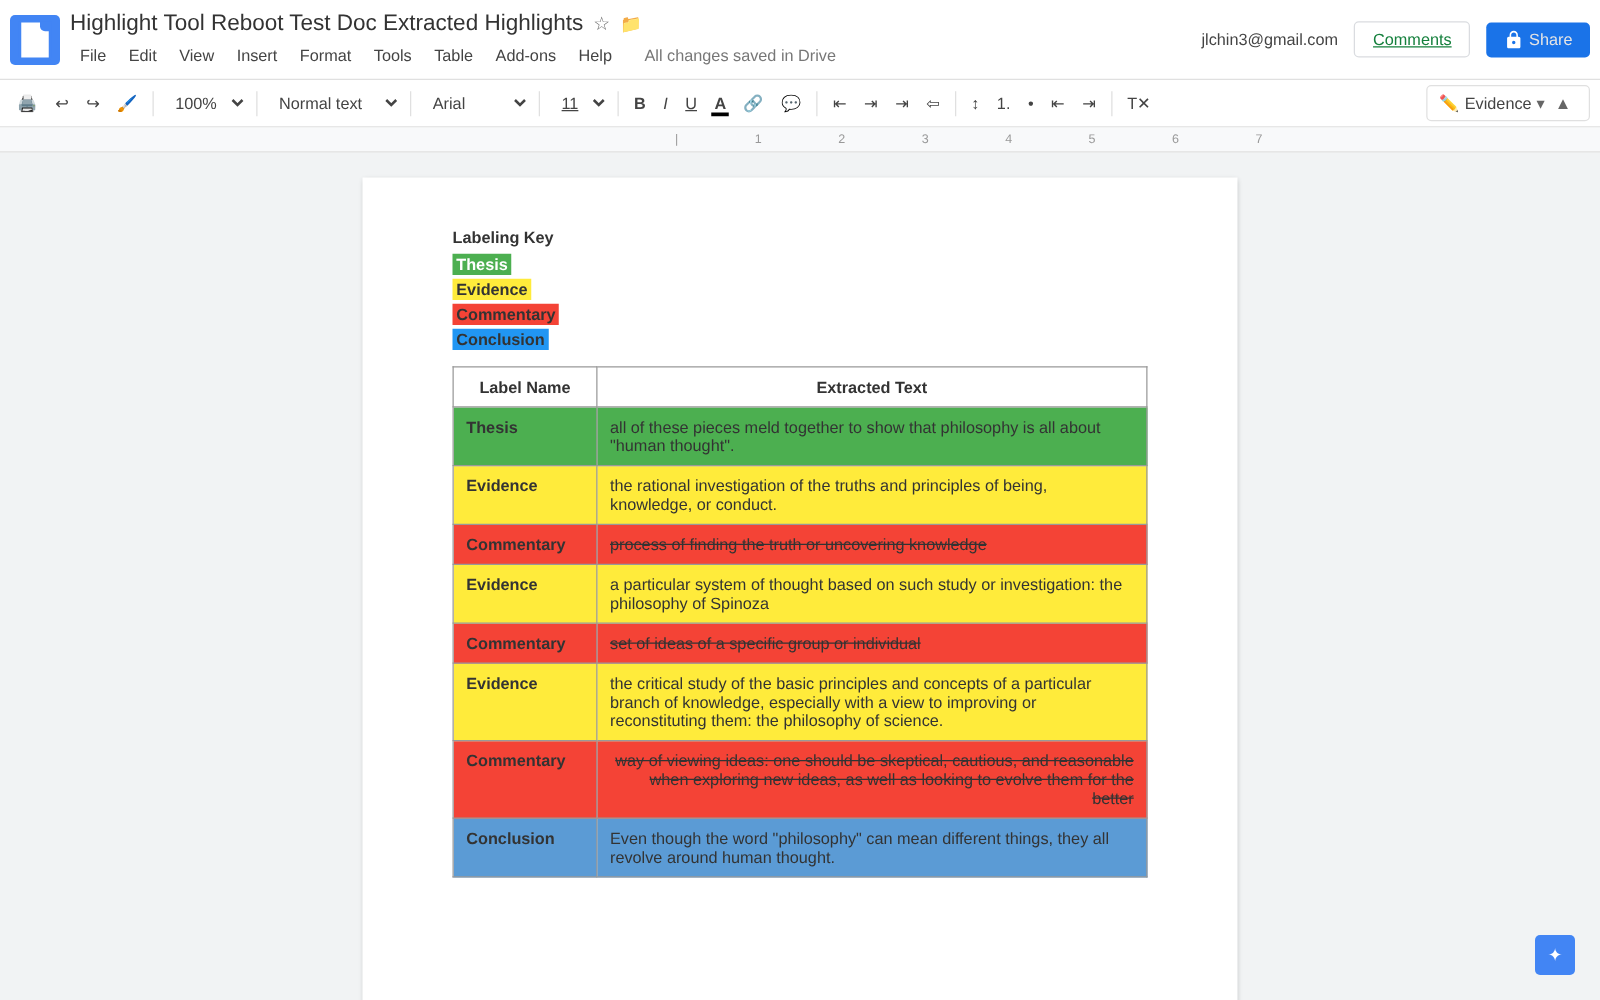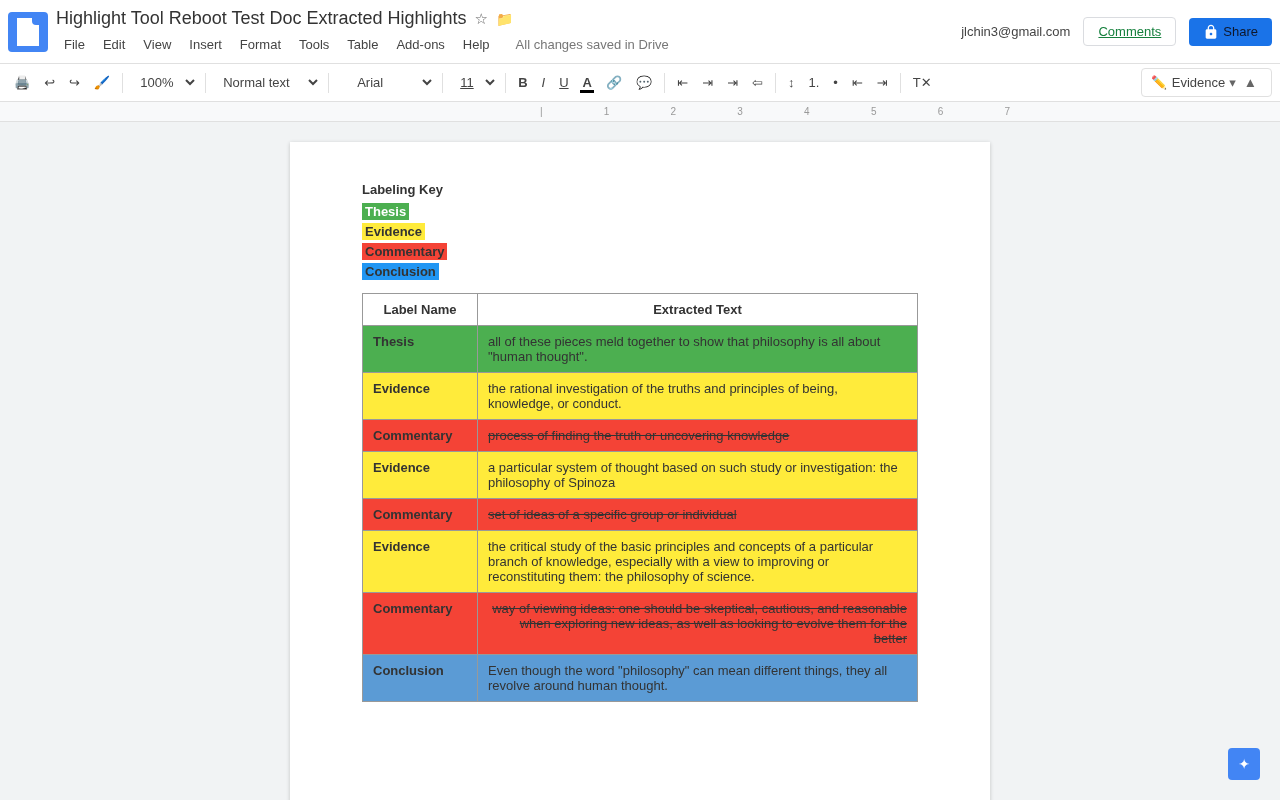--- a/index.html
+++ b/index.html
@@ -79,21 +79,21 @@
       border: 1px solid #dadce0;
       border-radius: 4px;
       cursor: pointer;
       font-size: 13px;
       color: #15803d;
       text-decoration: underline;
     }
     #share-btn {
       padding: 6px 14px;
       background: #1a73e8;
-      color: #0f172a;
+      color: #e5e5e5;
       border: none;
       border-radius: 4px;
       cursor: pointer;
       font-size: 13px;
       display: flex; align-items: center; gap: 4px;
     }
 
     
     #toolbar {
       display: flex;
@@ -125,21 +125,21 @@
       padding: 3px 6px;
       border: 1px solid transparent;
       border-radius: 3px;
       background: transparent;
       cursor: pointer;
       font-size: 13px;
       color: #444;
     }
     .zoom-select { width: 70px; }
     .style-select { width: 110px; }
-    .font-select { width: 90px; margin-left: 11px; }
+    .font-select { width: 90px; }
     .size-select { width: 50px; text-decoration: underline; }
 
     .toolbar-bold { font-weight: bold; }
     .toolbar-italic { font-style: italic; }
     .toolbar-underline { text-decoration: underline; }
 
     .color-btn { position: relative; }
     .color-underline {
       width: 14px; height: 3px;
       background: #000;

